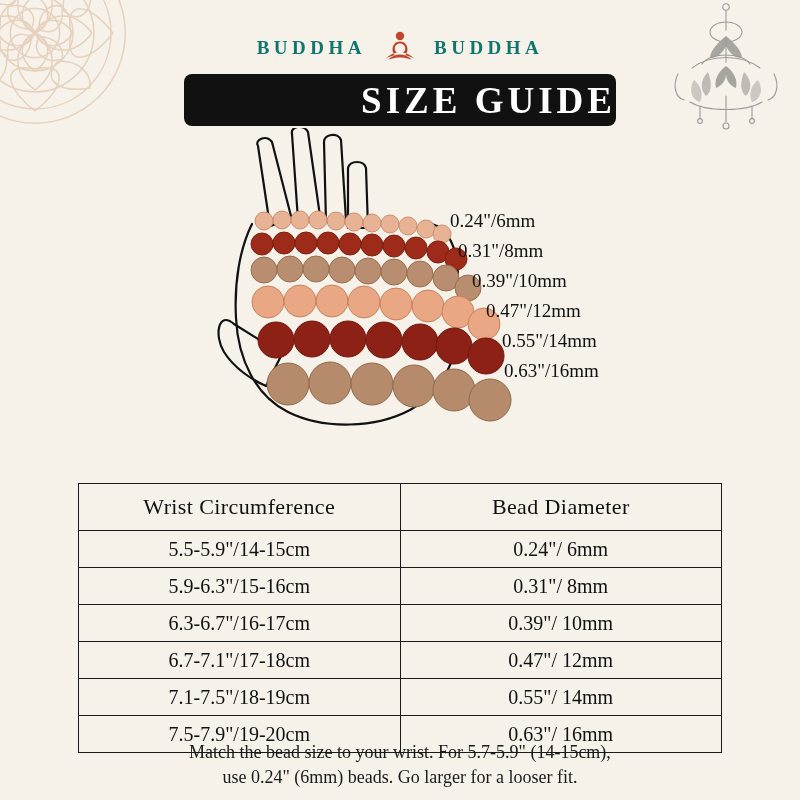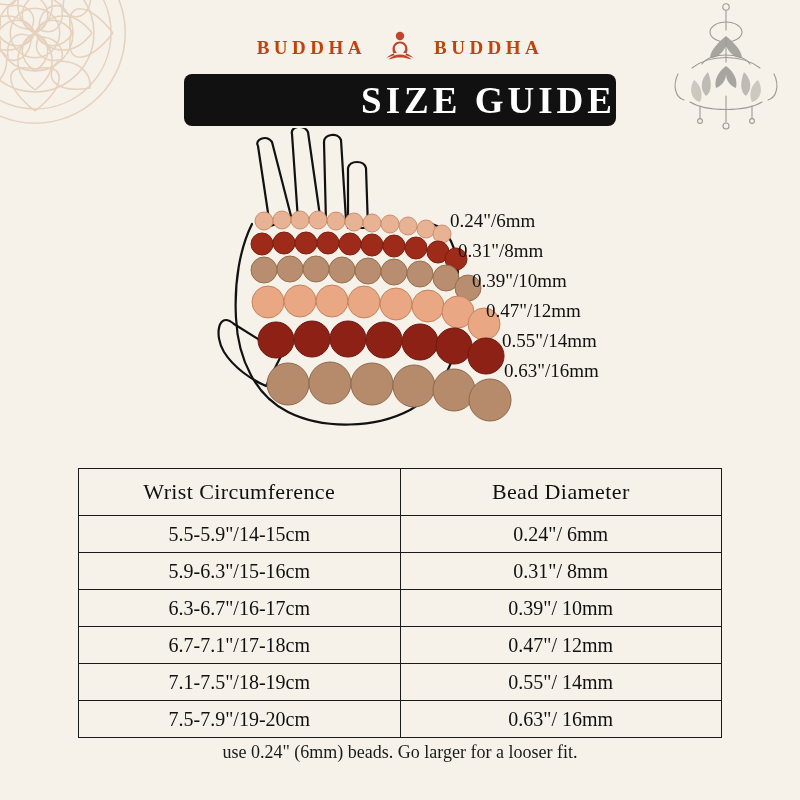--- a/index.html
+++ b/index.html
@@ -43,21 +43,21 @@
     display: flex;
     align-items: center;
     justify-content: center;
     gap: 14px;
   }
   .brand-word {
     font-family: "Liberation Serif", serif;
     font-size: 19px;
     letter-spacing: 4.5px;
     font-weight: 700;
-    color: #c2410c;
+    color: #0f766e;
   }
   .brand-mark {
     width: 40px;
     height: 40px;
     display: block;
   }
 
   
   .title-bar {
     position: absolute;
@@ -106,21 +106,21 @@
   .callout.i0 { margin-left: 4px; }
   .callout.i1 { margin-left: 12px; }
   .callout.i2 { margin-left: 26px; }
   .callout.i3 { margin-left: 40px; }
   .callout.i4 { margin-left: 56px; }
   .callout.i5 { margin-left: 58px; }
 
   
   .size-table {
     position: absolute;
-    top: 468px;
+    top: 483px;
     left: 78px;
     width: 644px;
     border-collapse: collapse;
   }
   .size-table th,
   .size-table td {
     border: 1px solid #1a1a1a;
     text-align: center;
     font-family: "Liberation Serif", serif;
     color: #111;
@@ -368,14 +368,15 @@
       <td>0.55"/ 14mm</td>
     </tr>
     <tr>
       <td>7.5-7.9"/19-20cm</td>
       <td>0.63"/ 16mm</td>
     </tr>
   </tbody>
 </table>
 
 <div class="footer-note">
+  <div>Match the bead size to your wrist. For 5.7-5.9" (14-15cm),</div>
   <div>use 0.24" (6mm) beads. Go larger for a looser fit.</div>
 </div>
 
 </body></html>

